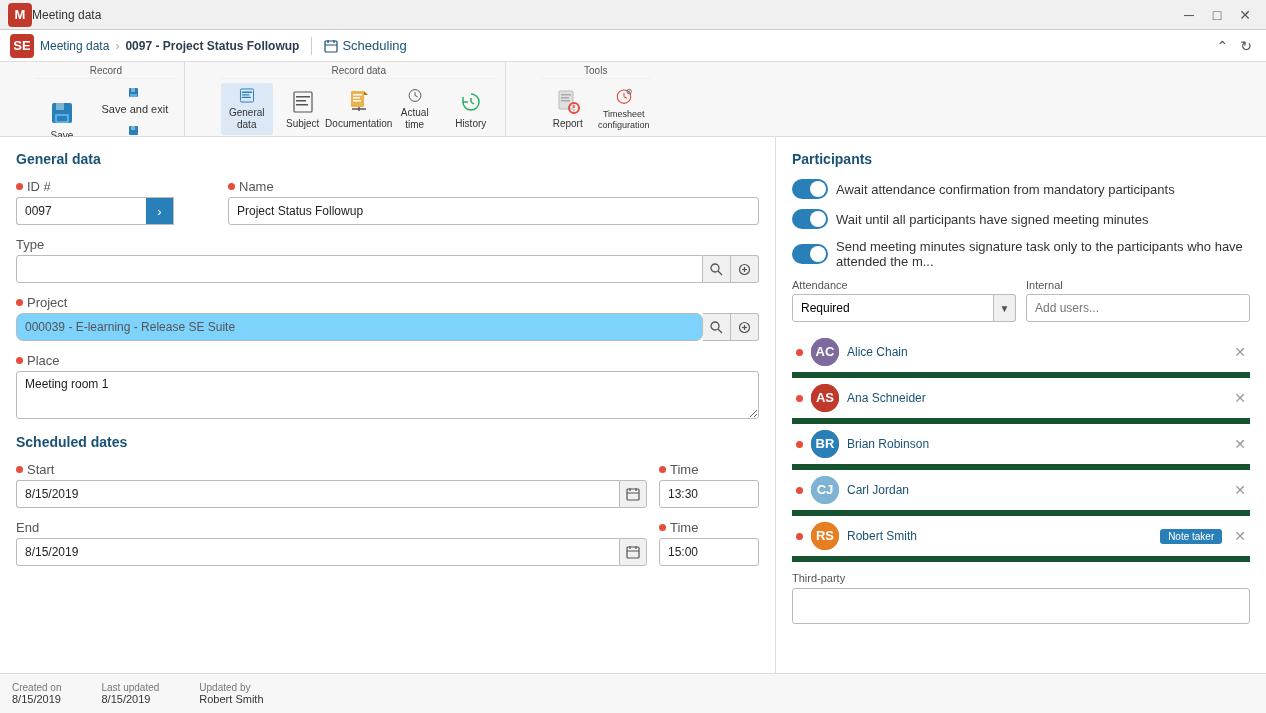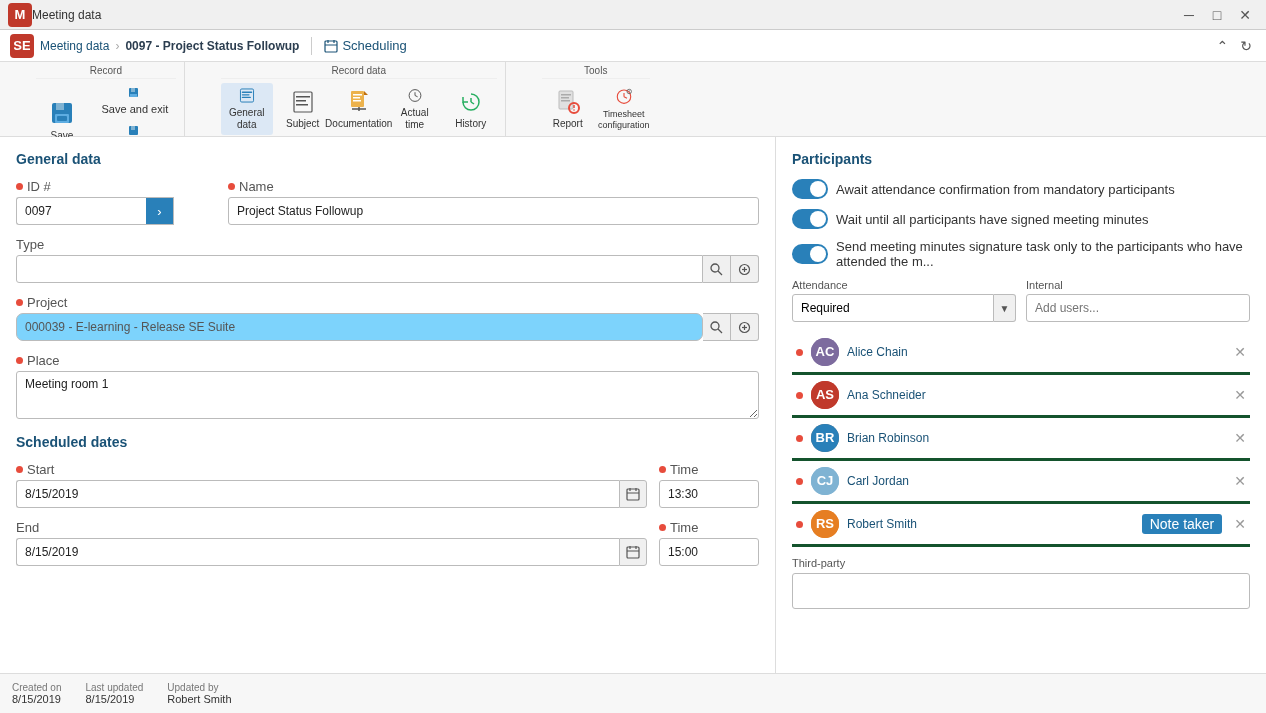--- a/index.html
+++ b/index.html
@@ -213,52 +213,52 @@
       cursor: pointer; border-radius: 0 3px 3px 0; font-size: 10px; color: #555;
     }
     .internal-input {
       border: 1px solid #bbb; border-radius: 3px; padding: 5px 8px;
       font-size: 12px; height: 28px; width: 100%; color: #aaa;
     }
 
     .participants-list { margin-top: 6px; }
     .participant-row {
       display: flex; align-items: center; padding: 6px 4px;
-      border-bottom: 3px solid #14532d; gap: 8px;
+      border-bottom: 6px solid #14532d; gap: 8px;
     }
     .participant-dot { width: 7px; height: 7px; background: #e74c3c; border-radius: 50%; flex-shrink: 0; }
     .participant-avatar {
       width: 28px; height: 28px; border-radius: 50%; flex-shrink: 0;
       display: flex; align-items: center; justify-content: center;
       font-size: 11px; font-weight: 600; color: white;
     }
     .participant-name { flex: 1; color: #1a5276; font-size: 12px; cursor: pointer; }
     .note-taker-badge {
-      background: #2980b9; color: white; font-size: 14px; padding: 2px 8px;
+      background: #2980b9; color: white; font-size: 10px; padding: 2px 8px;
       border-radius: 3px; margin-right: 4px;
     }
     .participant-remove {
       border: none; background: transparent; cursor: pointer; color: #999; font-size: 14px;
     }
 
     .third-party-label { font-size: 11px; color: #555; margin-top: 10px; margin-bottom: 4px; }
     .third-party-input {
       border: 1px solid #bbb; border-radius: 3px; padding: 5px 8px;
       font-size: 12px; width: 100%; height: 36px; resize: none;
     }
 
     
     .status-bar {
       height: 40px;
       background: #f7f7f7;
       border-top: 1px solid #ddd;
       display: flex;
       align-items: center;
       padding: 0 12px;
-      gap: 24px;
+      gap: 40px;
     }
     .status-field { display: flex; flex-direction: column; }
     .status-field-label { font-size: 10px; color: #777; }
     .status-field-value { font-size: 11px; color: #333; }
 
     
     .right-panel::-webkit-scrollbar { width: 6px; }
     .right-panel::-webkit-scrollbar-track { background: #f0f0f0; }
     .right-panel::-webkit-scrollbar-thumb { background: #bbb; border-radius: 3px; }
   </style>

